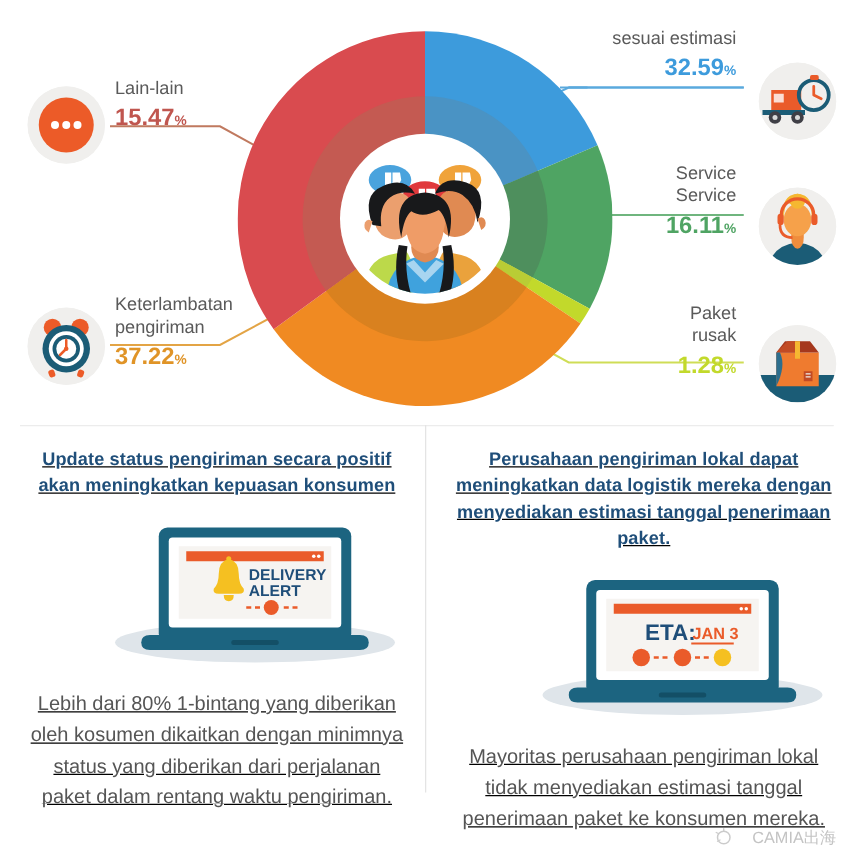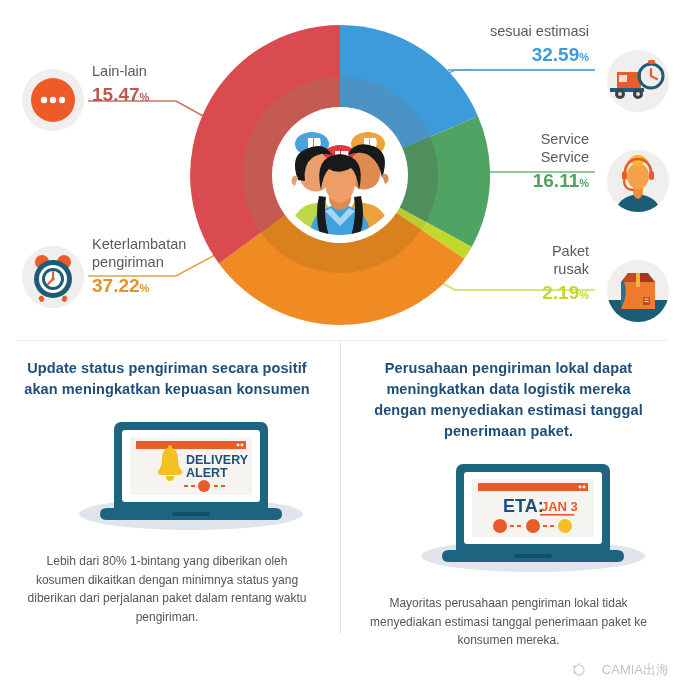--- a/index.html
+++ b/index.html
@@ -61,31 +61,31 @@
   #co-cs        { right: 14px; top: 130px; }
   #co-cs .badge { right: 0; top: 20px; }
   #co-cs .ctext { position: absolute; right: 80px; top: 0; }
 
   #co-paket     { right: 14px; top: 242px; }
   #co-paket .badge { right: 0; top: 18px; }
   #co-paket .ctext { position: absolute; right: 80px; top: 0; }
 
   
   .panels { position: absolute; left: 0; top: 340px; width: 683px; height: 347px; }
-  .panel { position: absolute; top: 0; width: 341px; height: 294px; padding: 18px 24px 0 18px; }
+  .panel { position: absolute; top: 0; width: 341px; height: 294px; padding: 18px 11px 0 18px; text-decoration: underline; }
   .panel.left  { left: 0;   border-right: 1px solid #e4e4e4; }
   .panel.right { left: 341px; }
 
   .panel-head {
     text-align: center; color: #1f4e79; font-weight: 700;
     font-size: 14.5px; line-height: 1.45; letter-spacing: 0.1px;
   }
   .panel-laptop { display: flex; justify-content: flex-end; margin-top: 14px; height: 120px; }
   .panel-foot {
-    text-align: center; color: #555555; font-size: 12px;
+    text-align: center; color: #555555; font-size: 16px;
     line-height: 1.55; margin-top: 18px; padding: 0 6px;
   }
 
   .watermark {
     position: absolute; right: 14px; bottom: 8px;
     display: flex; align-items: center; gap: 15px;
     color: #b9b9b9; font-size: 13px; opacity: .85;
   }
   .divider-h {
     position: absolute; left: 16px; top: 340px; width: 651px; height: 1px;
@@ -284,21 +284,21 @@
         <path d="M14 22 l9 -9 h8 v9 Z" fill="#c24b24"></path>
         <rect x="29" y="13" width="4" height="14" fill="#f5b731"></rect>
         <path d="M14 49 q8 -16 3 -27 l-3 0 Z" fill="#2d6e8d"></path>
         <rect x="36" y="37" width="7" height="8" fill="#c24b24"></rect>
         <path d="M37.5 39 h4 M37.5 41.5 h4" stroke="#f0efed" stroke-width="1"></path>
       </svg>
     </div>
     <div class="ctext">
       <div class="cname">Paket</div>
       <div class="cname">rusak</div>
-      <div class="cpct" style="color:#c2d92b"><span>2.19</span><span class="unit">%</span></div>
+      <div class="cpct" style="color:#c2d92b"><span>1.28</span><span class="unit">%</span></div>
     </div>
   </div>
 </div>
 
 <div class="divider-h"></div>
 
 <div class="panels">
 
   <div class="panel left">
     <div class="panel-head">Update status pengiriman secara positif akan meningkatkan kepuasan konsumen</div>

